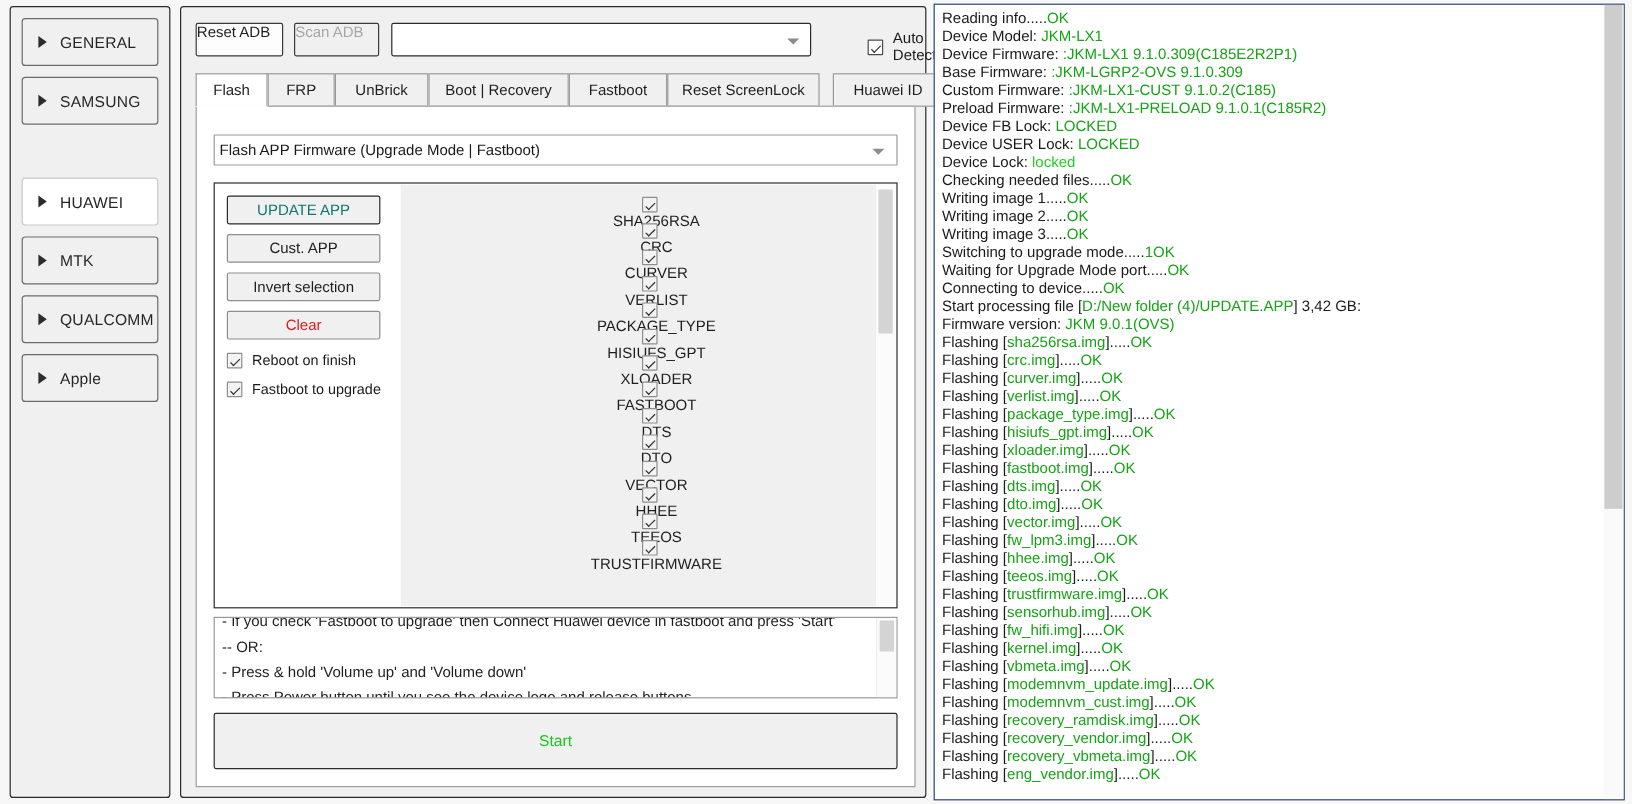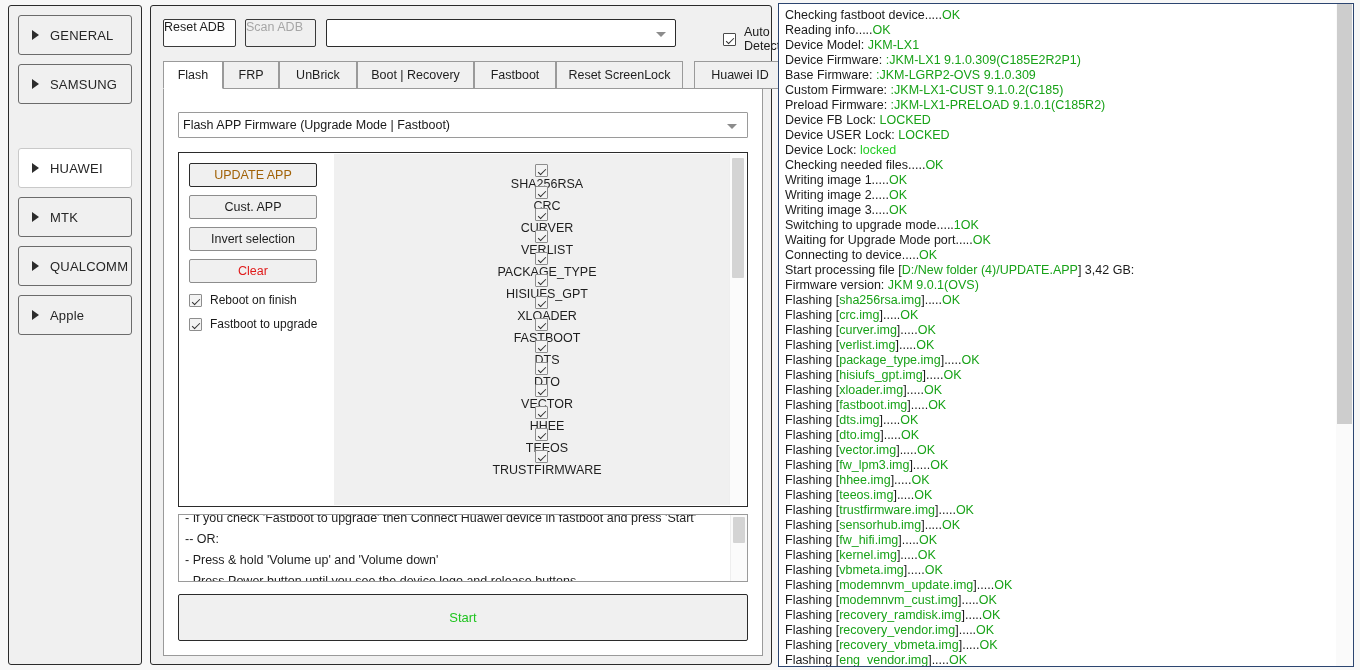--- a/index.html
+++ b/index.html
@@ -127,21 +127,21 @@
     position: absolute; left: 14px; top: 63px; right: 14px; height: 355px;
     background: #ffffff; border: 1px solid #2b2b2b;
   }
   #leftcol { position: absolute; left: 10px; top: 10px; width: 133px; }
   .wbtn {
     width: 128px; height: 24px;
     background: #f0f0f0; border: 1px solid #8d8d8d; border-radius: 2px;
     display: flex; align-items: center; justify-content: center;
     font-size: 12.5px; color: #1e1e1e; margin-bottom: 8px; cursor: default;
   }
-  .wbtn.disabled { color: #a16207; border-color: #2b2b2b; }
+  .wbtn.disabled { color: #0f766e; border-color: #2b2b2b; }
   .wbtn.danger { color: #e01b1b; }
   .optrow { display: flex; align-items: center; margin-top: 10px; }
   .optrow .lbl { margin-left: 8px; font-size: 12px; }
   .chk.gray { background: #f3f3f3; border-color: #8d8d8d; }
 
   #listpane {
     position: absolute; left: 155px; top: 1px; right: 1px; bottom: 1px;
     background: #f0f0f0; overflow: hidden;
   }
   #listinner { position: absolute; left: 0; top: 10px; right: 18px; }
@@ -367,21 +367,20 @@
         </div>
       </div>
 
       <div id="start-btn">Start</div>
 
     </div>
   </div>
 
   <div id="logpanel">
     <div id="logbody">
-        <div class="logline"><span>Checking fastboot device.....</span><span class="g">OK</span></div>
         <div class="logline"><span>Reading info.....</span><span class="g">OK</span></div>
         <div class="logline"><span>Device Model: </span><span class="g">JKM-LX1</span></div>
         <div class="logline"><span>Device Firmware: </span><span class="g">:JKM-LX1 9.1.0.309(C185E2R2P1)</span></div>
         <div class="logline"><span>Base Firmware: </span><span class="g">:JKM-LGRP2-OVS 9.1.0.309</span></div>
         <div class="logline"><span>Custom Firmware: </span><span class="g">:JKM-LX1-CUST 9.1.0.2(C185)</span></div>
         <div class="logline"><span>Preload Firmware: </span><span class="g">:JKM-LX1-PRELOAD 9.1.0.1(C185R2)</span></div>
         <div class="logline"><span>Device FB Lock: </span><span class="g">LOCKED</span></div>
         <div class="logline"><span>Device USER Lock: </span><span class="g">LOCKED</span></div>
         <div class="logline"><span>Device Lock: </span><span class="g2">locked</span></div>
         <div class="logline"><span>Checking needed files.....</span><span class="g">OK</span></div>

